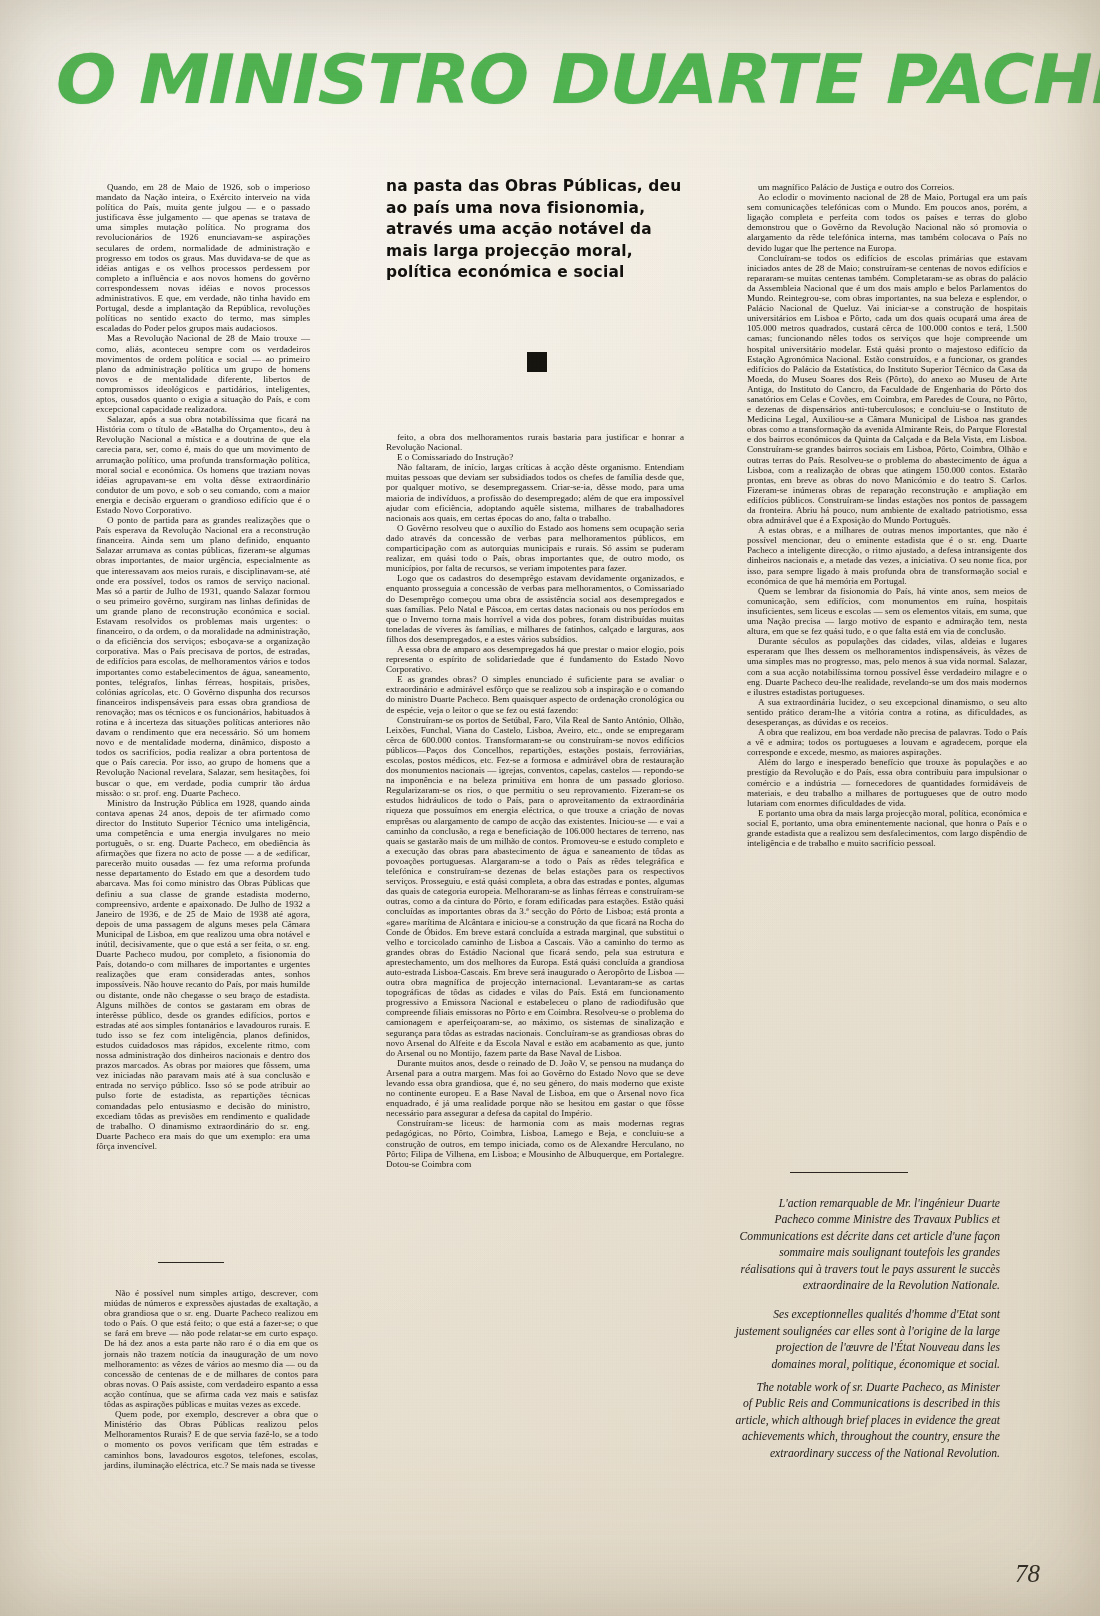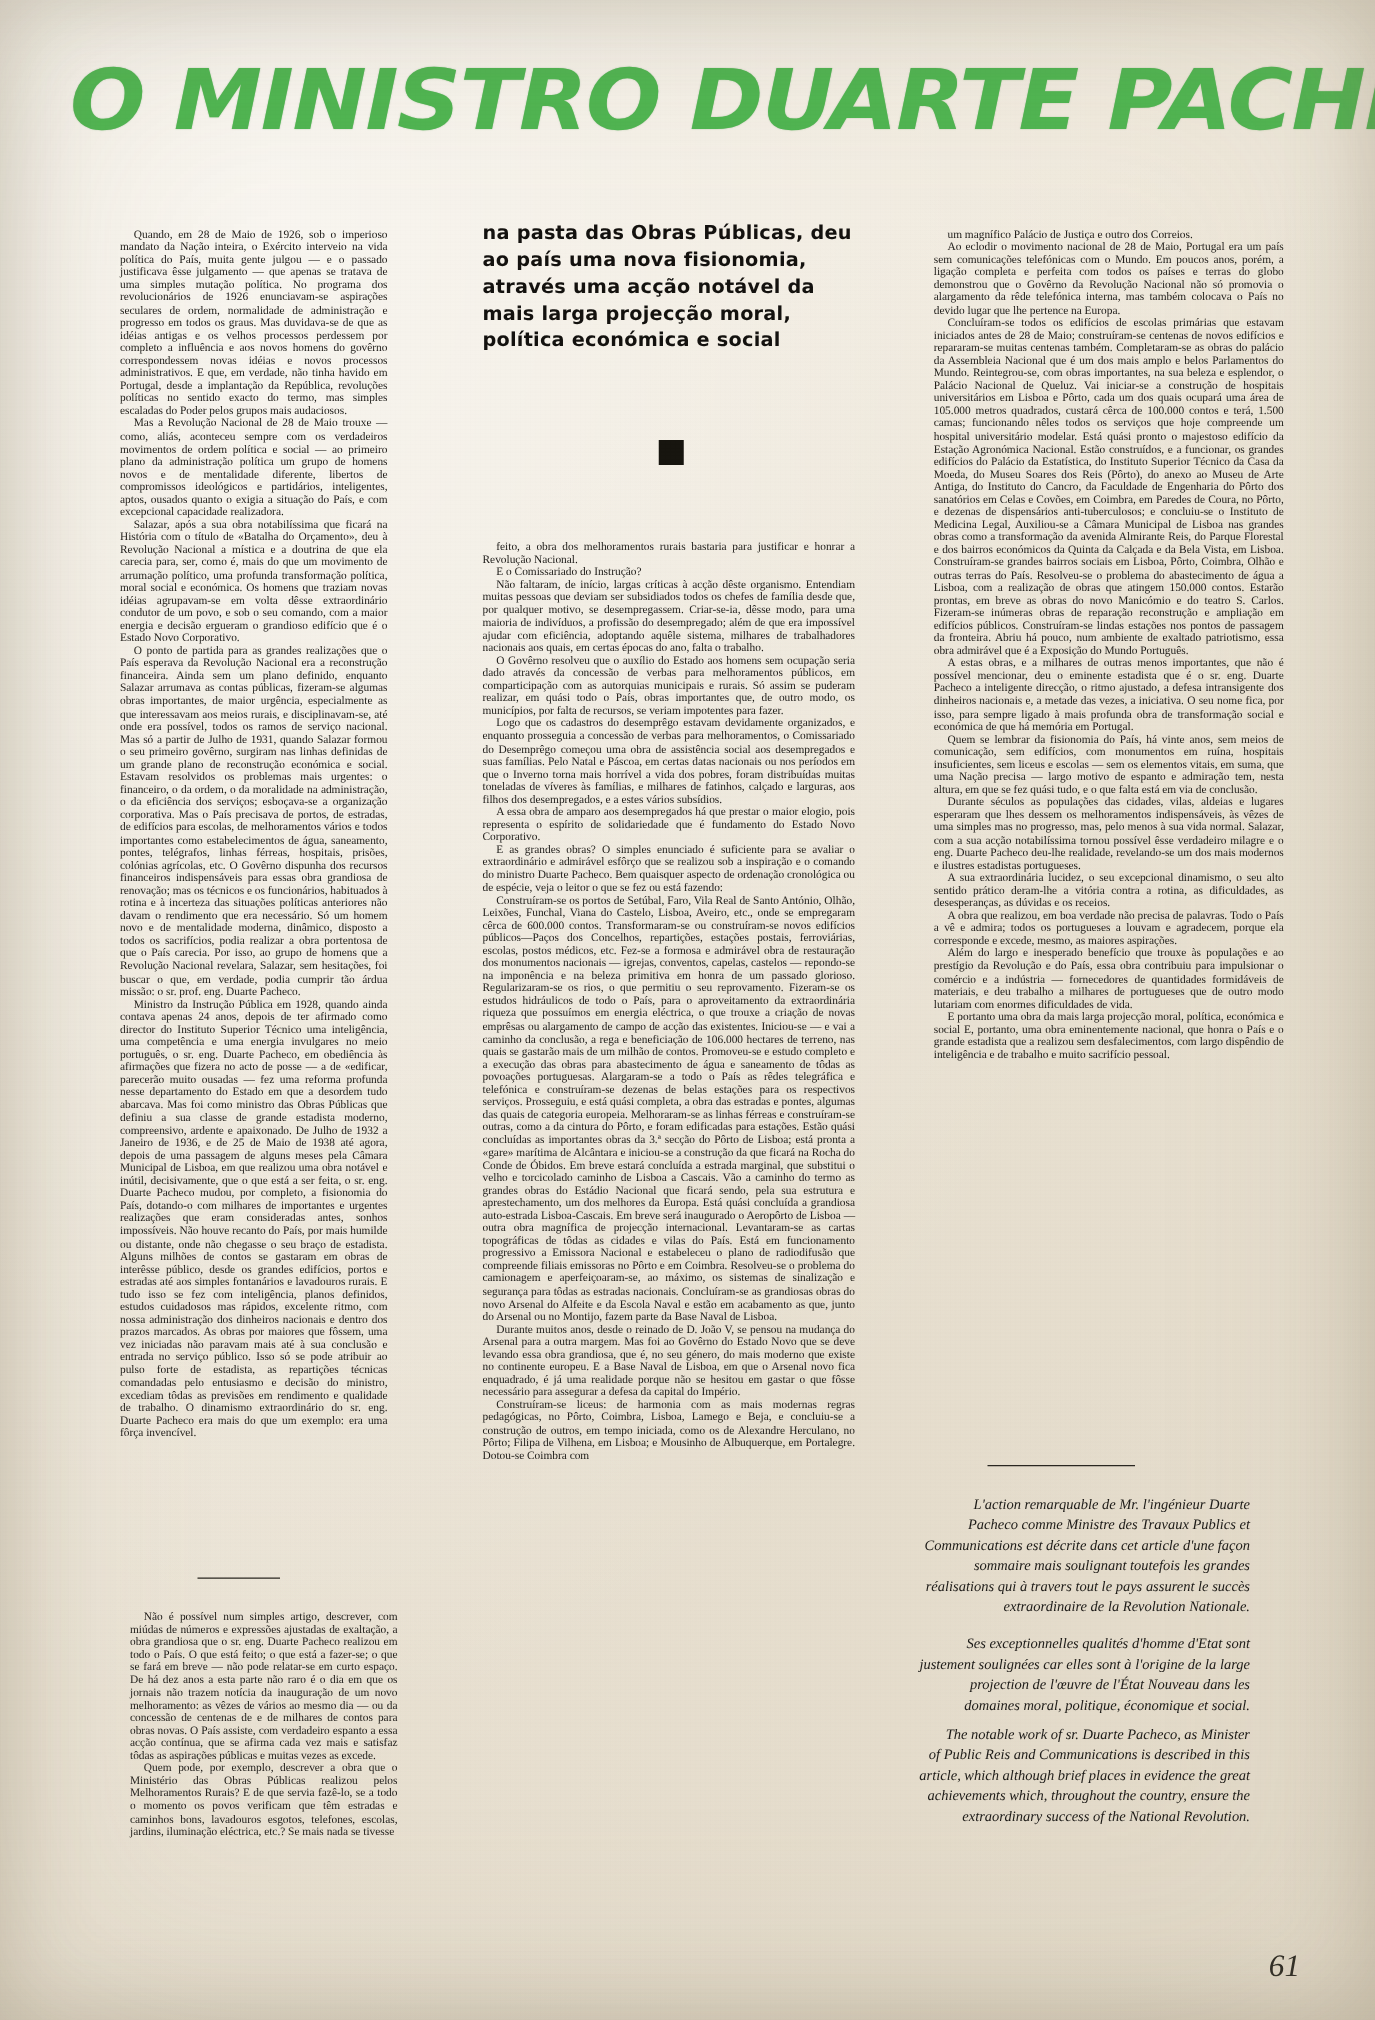--- a/index.html
+++ b/index.html
@@ -207,17 +207,17 @@
 
   <div class="abstract" id="abs-fr">
     <p>L'action remarquable de Mr. l'ingénieur Duarte Pacheco comme Ministre des Travaux Publics et Communications est décrite dans cet article d'une façon sommaire mais soulignant toutefois les grandes réalisations qui à travers tout le pays assurent le succès extraordinaire de la Revolution Nationale.</p>
     <p>Ses exceptionnelles qualités d'homme d'Etat sont justement soulignées car elles sont à l'origine de la large projection de l'œuvre de l'État Nouveau dans les domaines moral, politique, économique et social.</p>
   </div>
 
   <div class="abstract" id="abs-en">
     <p>The notable work of sr. Duarte Pacheco, as Minister of Public Reis and Communications is described in this article, which although brief places in evidence the great achievements which, throughout the country, ensure the extraordinary success of the National Revolution.</p>
   </div>
 
-  <div class="folio">61</div>
+  <div class="folio">78</div>
 
   <div class="grain"></div>
   <div class="edge"></div>
 </div>
 
 </body></html>

